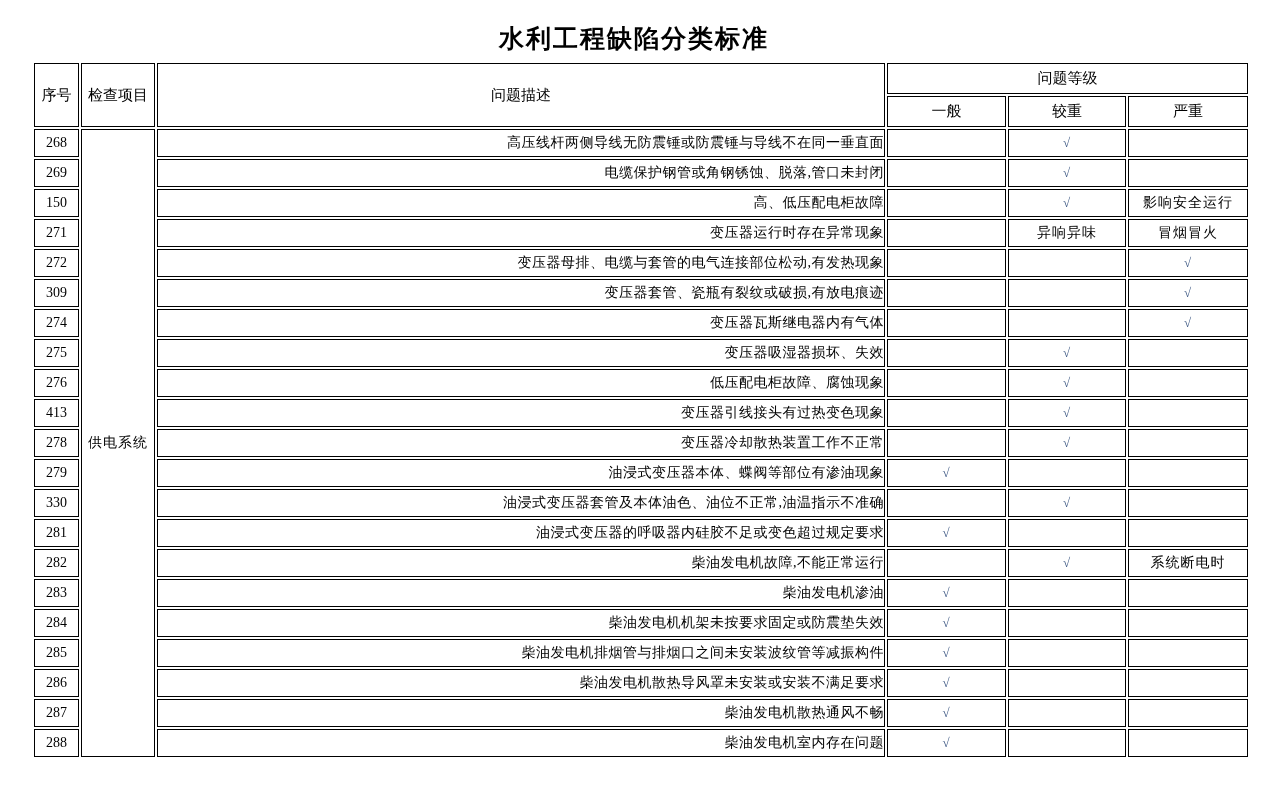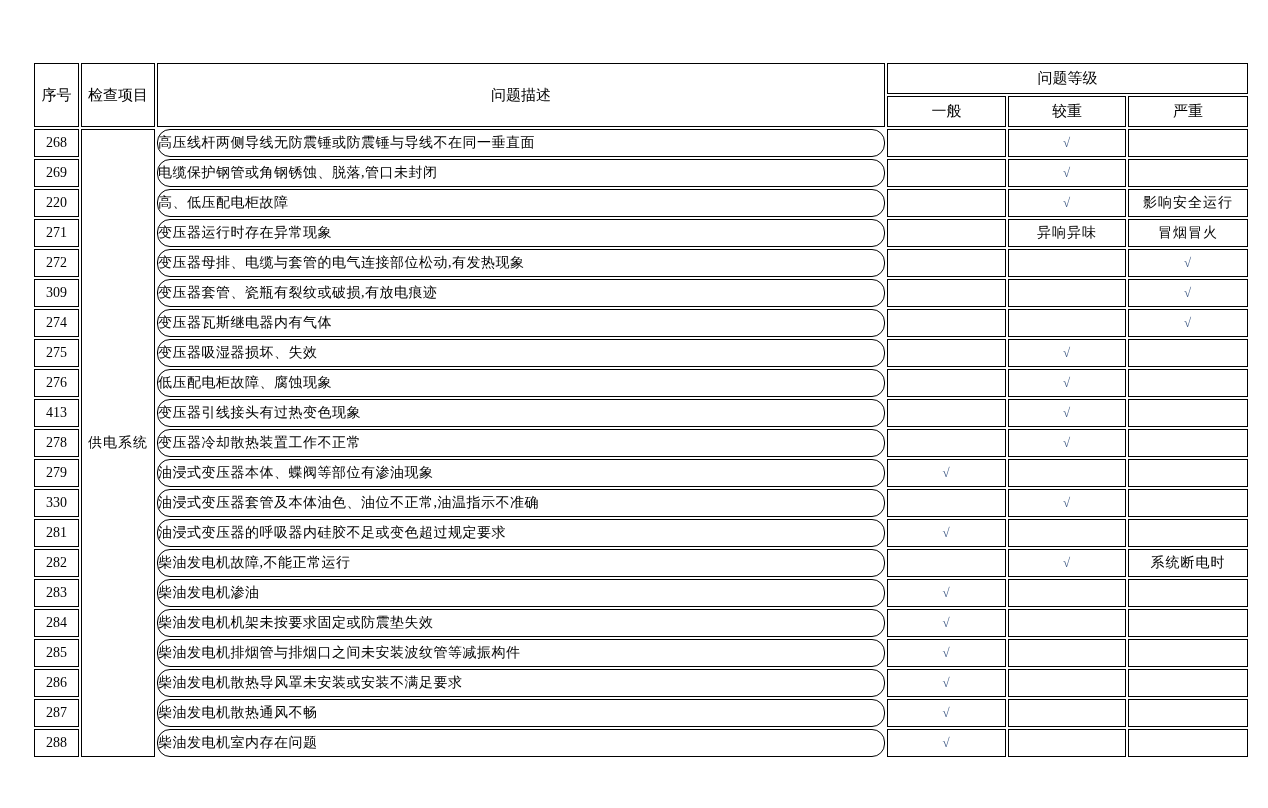--- a/index.html
+++ b/index.html
@@ -45,29 +45,30 @@
   table.grid th {
     font-family: "Liberation Sans", "DejaVu Sans", sans-serif;
     font-weight: normal;
     font-size: 15px;
     text-align: center;
     height: 29px;
   }
   table.grid td { height: 26px; font-size: 14px; }
   td.no   { text-align: center; font-size: 14px; margin-left: 48px; }
   td.cat  { text-align: center; font-size: 14.5px; letter-spacing: 1px; }
-  td.desc { text-align: left; padding: 0 4px 0 5px; font-size: 14.5px; letter-spacing: 0.5px; border-radius: 13px; }
+  td.desc { text-align: right; padding: 0 4px 0 5px; font-size: 14.5px; letter-spacing: 0.5px; }
   td.grade { text-align: center; font-size: 14px; letter-spacing: 1px; }
   
   td.grade.check { font-size: 13px; }
 </style>
 </head>
 <body>
 
 <div class="page">
+  <h1 class="title">水利工程缺陷分类标准</h1>
 
   <table class="grid">
     <colgroup>
       <col style="width:45px">
       <col style="width:74px">
       <col style="width:728px">
       <col style="width:119px">
       <col style="width:118px">
       <col style="width:120px">
     </colgroup>
@@ -94,21 +95,21 @@
         <td class="grade"></td>
       </tr>
       <tr>
         <td class="no">269</td>
         <td class="desc">电缆保护钢管或角钢锈蚀、脱落,管口未封闭</td>
         <td class="grade"></td>
         <td class="grade check" style="color: rgb(63, 90, 133);">√</td>
         <td class="grade"></td>
       </tr>
       <tr>
-        <td class="no">220</td>
+        <td class="no">150</td>
         <td class="desc">高、低压配电柜故障</td>
         <td class="grade"></td>
         <td class="grade check" style="color: rgb(63, 90, 133);">√</td>
         <td class="grade">影响安全运行</td>
       </tr>
       <tr>
         <td class="no">271</td>
         <td class="desc">变压器运行时存在异常现象</td>
         <td class="grade"></td>
         <td class="grade">异响异味</td>

